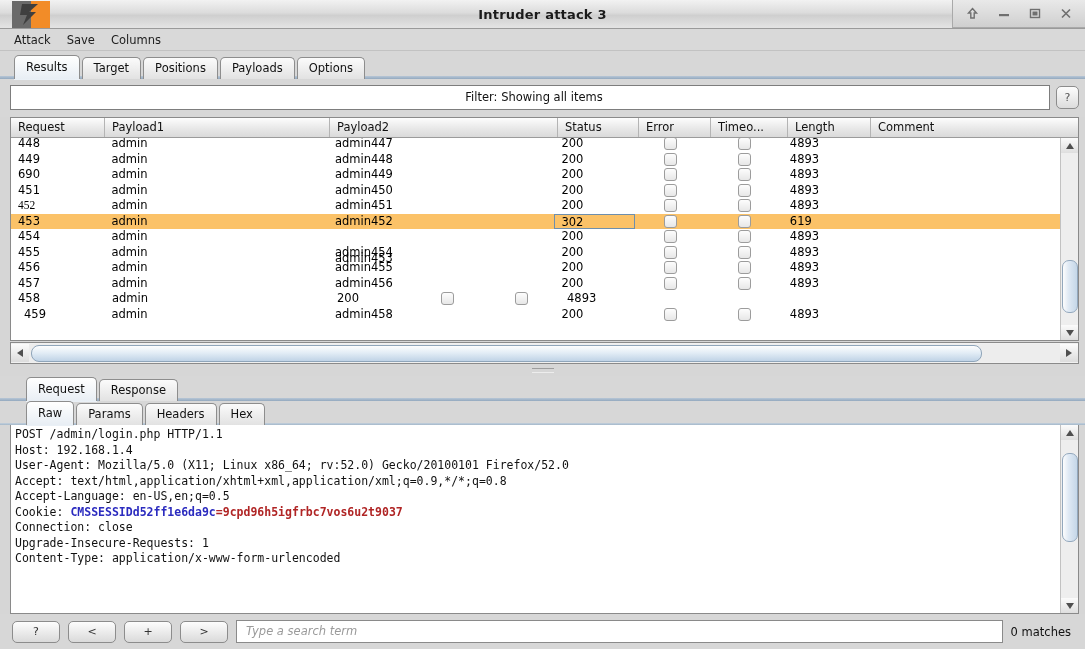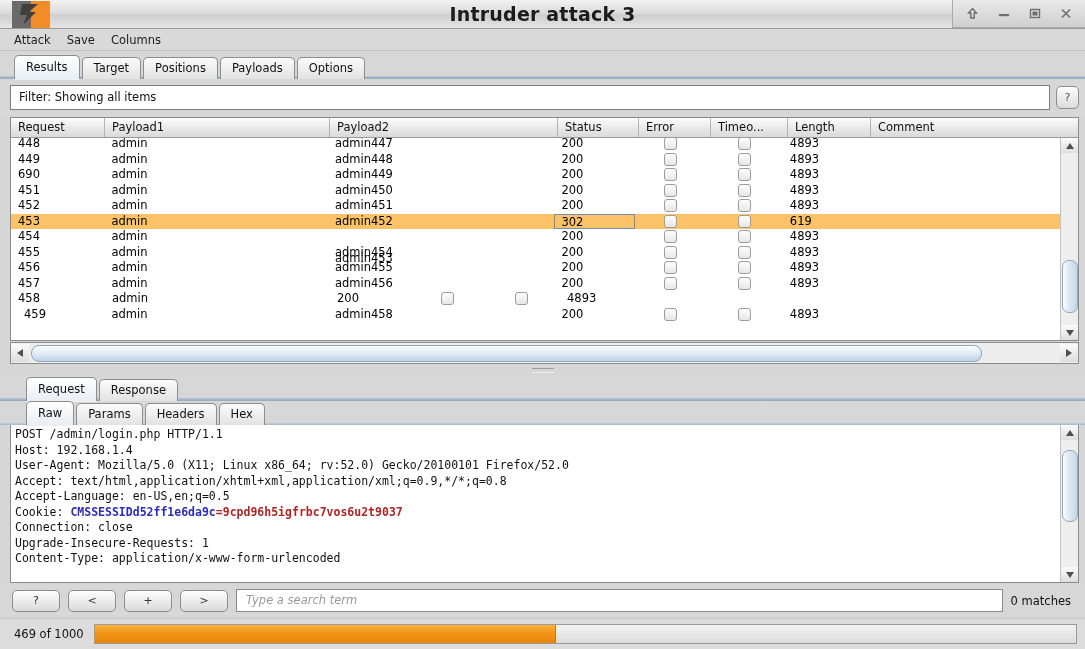--- a/index.html
+++ b/index.html
@@ -26,21 +26,21 @@
   .logo{
     width:38px;height:27px;margin-left:12px;flex:0 0 38px;
     position:relative;overflow:hidden;background:#6f6f6f;
   }
   .logo .half{position:absolute;top:0;bottom:0;width:50%;}
   .logo .l{left:0;background:#6a6a6a;}
   .logo .r{right:0;background:#f28c28;}
   .logo svg{position:absolute;left:0;top:0;}
   .wintitle{
     position:absolute;left:0;right:0;text-align:center;
-    font-size:19px;font-weight:bold;color:#1b1b1b;
+    font-size:13px;font-weight:bold;color:#1b1b1b;
     font-family:"DejaVu Sans","Liberation Sans",sans-serif;
     letter-spacing:.2px;
   }
   .wincontrols{
     position:absolute;right:0;top:0;height:27px;
     display:flex;align-items:center;gap:0px;
     background:linear-gradient(#e9e9e9,#cfcfcf);
     border-left:1px solid #a9a9a9;border-bottom:1px solid #a9a9a9;
     padding:0 4px;
   }
@@ -83,21 +83,21 @@
 
   
   .filterwrap{
     flex:0 0 31px;display:flex;align-items:center;
     padding:3px 6px 4px 10px;background:#d7d7d7;gap:6px;
   }
   .filterbar{
     flex:1;height:23px;line-height:22px;
     background:#ffffff;border:1px solid #7d7d7d;
     padding-left:8px;font-size:11.5px;color:#111;
-    overflow:hidden;white-space:nowrap;
+    overflow:hidden;white-space:nowrap;text-align:center;
   }
   .helpbtn{
     width:21px;height:21px;flex:0 0 21px;border:1px solid #8c8c8c;border-radius:5px;
     background:linear-gradient(#fdfdfd,#dcdcdc);
     display:flex;align-items:center;justify-content:center;
     font-size:11px;color:#555;cursor:default;
   }
 
   
   .tablepane{
@@ -367,21 +367,21 @@
             <div class="td c-err" style="width: 72px;">
               <span class="chk"></span>
             </div>
             <div class="td c-to" style="width: 77px;">
               <span class="chk"></span>
             </div>
             <div class="td c-length" style="width: 83px;">4893</div>
             <div class="td c-comment" style="width: 196px;"></div>
           </div>
           <div class="trow">
-            <div class="td c-request" style="width: 94px;">452</div>
+            <div class="td c-request" style="width: 94px; font-family: Liberation Serif, serif;">452</div>
             <div class="td c-payload1" style="width: 225px;">admin</div>
             <div class="td c-payload2" style="width: 228px;">admin451</div>
             <div class="td c-status" style="width: 81px;">200</div>
             <div class="td c-err" style="width: 72px;">
               <span class="chk"></span>
             </div>
             <div class="td c-to" style="width: 77px;">
               <span class="chk"></span>
             </div>
             <div class="td c-length" style="width: 83px;">4893</div>
@@ -554,20 +554,14 @@
 
   <div class="searchbar">
     <div class="sbtn">?</div>
     <div class="sbtn">&lt;</div>
     <div class="sbtn">+</div>
     <div class="sbtn">&gt;</div>
     <div class="searchinput">Type a search term</div>
     <div class="matches">0 matches</div>
   </div>
 
-  <div class="statusbar">
-    <div class="statuslabel">469 of 1000</div>
-    <div class="progress">
-      <div class="fill" id="progfill" style="width: 46.9%;"></div>
-    </div>
-  </div>
 
 </div>
 
 </body></html>

